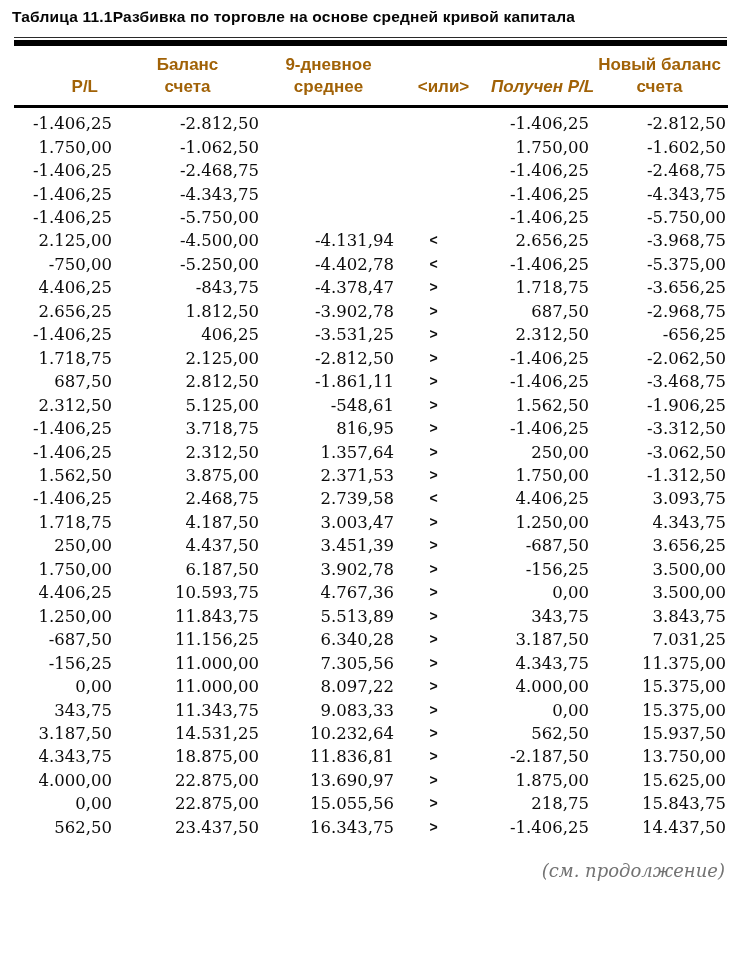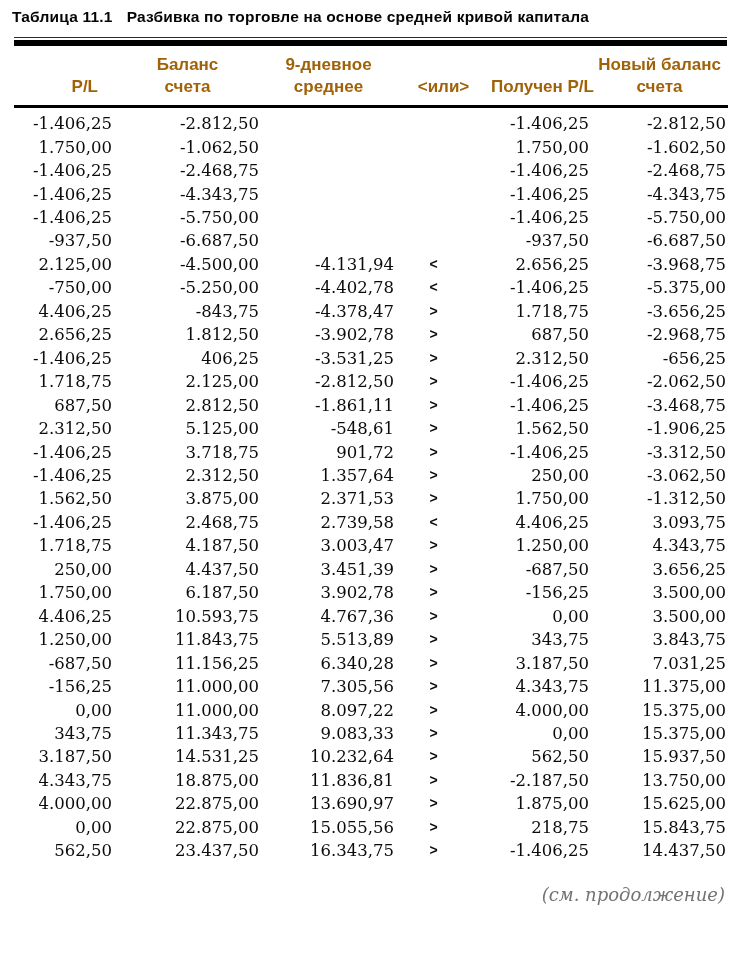--- a/index.html
+++ b/index.html
@@ -20,21 +20,21 @@
   .title-row {
     font-family: "Liberation Sans", sans-serif;
     font-weight: bold;
     font-size: 15.5px;
     letter-spacing: 0.2px;
     color: #050505;
     padding-left: 0px;
     margin-bottom: 11px;
     white-space: nowrap;
   }
-  .title-label { margin-right: 14px; }
+  .title-label { }
   .rule-wrap { margin: 0 2px 0 2px; }
   .thin-pre-rule {
     height: 1px;
     background: #2a2a2a;
     margin-bottom: 2px;
   }
   .thick-rule {
     height: 6px;
     background: #000000;
   }
@@ -56,21 +56,21 @@
     font-size: 17px;
     line-height: 1.3;
     color: #a16207;
     vertical-align: bottom;
     text-align: center;
     padding: 8px 0 7px 0;
     border-bottom: 3px solid #000000;
     white-space: nowrap;
   }
   thead th.h-pl { text-align: right; padding-right: 16px; }
-  thead th.h-received_pl { text-align: left; padding-right: 2px; }
+  thead th.h-received_pl { text-align: left; padding-right: 2px; font-style: italic; }
   tbody td {
     font-family: "DejaVu Serif", serif;
     font-size: 16.5px;
     line-height: 23.45px;
     height: 23.45px;
     color: #0b0b0b;
     text-align: right;
     padding: 0 2px 0 0;
     white-space: nowrap;
     overflow: hidden;
@@ -160,28 +160,20 @@
         </tr>
         <tr>
           <td>-1.406,25</td>
           <td>-5.750,00</td>
           <td></td>
           <td class="sign-cell"></td>
           <td>-1.406,25</td>
           <td>-5.750,00</td>
         </tr>
         <tr>
-          <td>-937,50</td>
-          <td>-6.687,50</td>
-          <td></td>
-          <td class="sign-cell"></td>
-          <td>-937,50</td>
-          <td>-6.687,50</td>
-        </tr>
-        <tr>
           <td>2.125,00</td>
           <td>-4.500,00</td>
           <td>-4.131,94</td>
           <td class="sign-cell">&lt;</td>
           <td>2.656,25</td>
           <td>-3.968,75</td>
         </tr>
         <tr>
           <td>-750,00</td>
           <td>-5.250,00</td>
@@ -234,21 +226,21 @@
           <td>2.312,50</td>
           <td>5.125,00</td>
           <td>-548,61</td>
           <td class="sign-cell">&gt;</td>
           <td>1.562,50</td>
           <td>-1.906,25</td>
         </tr>
         <tr>
           <td>-1.406,25</td>
           <td>3.718,75</td>
-          <td>901,72</td>
+          <td>816,95</td>
           <td class="sign-cell">&gt;</td>
           <td>-1.406,25</td>
           <td>-3.312,50</td>
         </tr>
         <tr>
           <td>-1.406,25</td>
           <td>2.312,50</td>
           <td>1.357,64</td>
           <td class="sign-cell">&gt;</td>
           <td>250,00</td>

